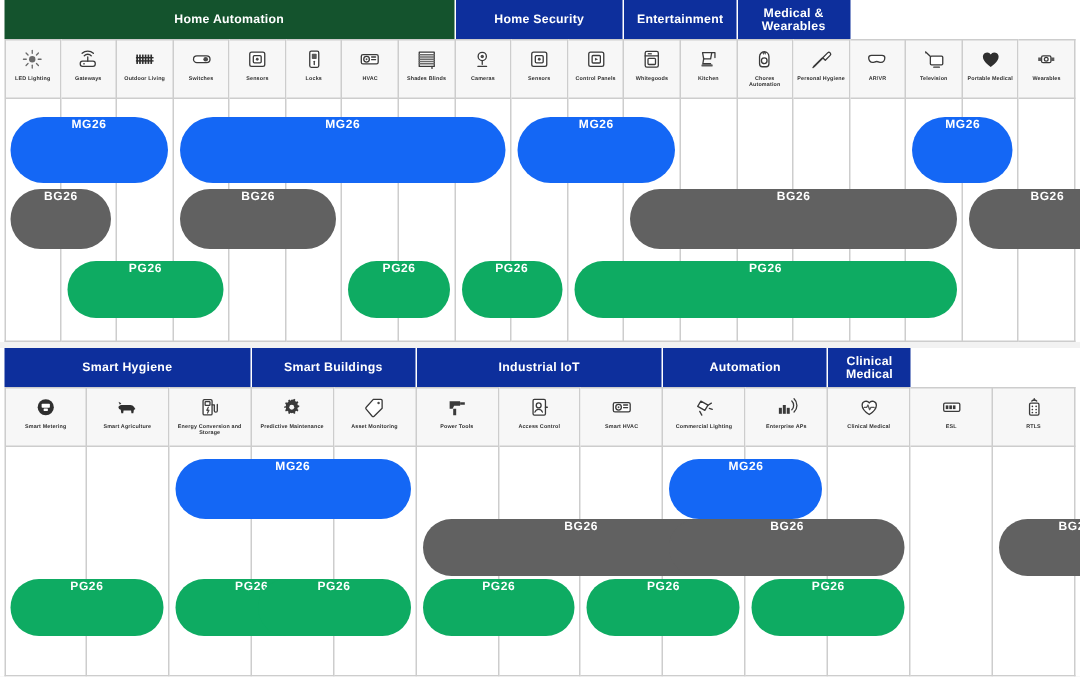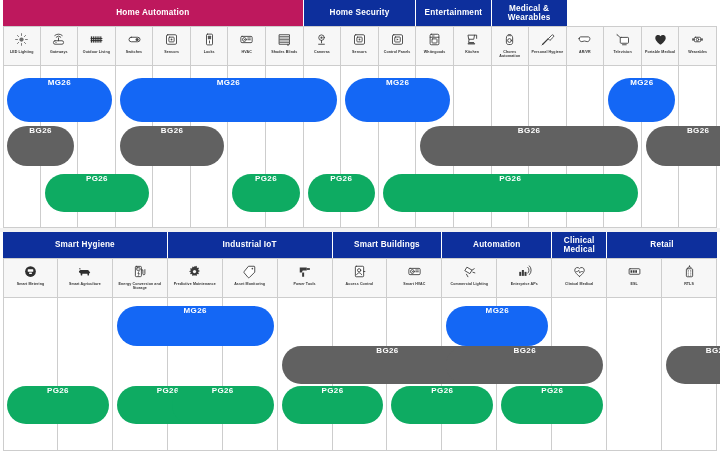--- a/index.html
+++ b/index.html
@@ -58,21 +58,21 @@
   .pill.mg{background:#1467f5;}
   .pill.bg{background:#616161;}
   .pill.pg{background:#0eab62;}
 </style>
 </head>
 <body>
 
 <div class="board">
   <div class="section sec-top">
     <div class="grouprow">
-        <div class="group" style="width: 42.1053%; background: #be185d;">
+        <div class="group" style="width: 42.1053%; background: #14532d;">
           <span>Home Automation</span>
         </div>
         <div class="group" style="width: 15.7895%; background: rgb(13, 47, 156);">
           <span>Home Security</span>
         </div>
         <div class="group" style="width: 10.5263%; background: rgb(13, 47, 156);">
           <span>Entertainment</span>
         </div>
         <div class="group" style="width: 10.5263%; background: rgb(13, 47, 156);">
           <span>Medical &amp; Wearables</span>
@@ -353,34 +353,31 @@
     </div>
   </div>
 
   <div class="sec-gap"></div>
 
   <div class="section sec-bot">
     <div class="grouprow">
         <div class="group" style="width: 23.0769%; background: rgb(13, 47, 156);">
           <span>Smart Hygiene</span>
         </div>
+        <div class="group" style="width: 15.3846%; background: rgb(13, 47, 156);">
+          <span>Smart Buildings</span>
+        </div>
         <div class="group" style="width: 23.0769%; background: rgb(13, 47, 156);">
           <span>Industrial IoT</span>
         </div>
         <div class="group" style="width: 15.3846%; background: rgb(13, 47, 156);">
-          <span>Smart Buildings</span>
-        </div>
-        <div class="group" style="width: 15.3846%; background: rgb(13, 47, 156);">
           <span>Automation</span>
         </div>
         <div class="group" style="width: 7.69231%; background: rgb(13, 47, 156);">
           <span>Clinical Medical</span>
-        </div>
-        <div class="group" style="width: 15.3846%; background: rgb(13, 47, 156);">
-          <span>Retail</span>
         </div>
       </div>
     <div class="iconrow">
         <div class="iconcell" style="width: 7.69231%;">
           <span class="ico">
             <svg viewBox="0 0 24 24" width="15" height="15" fill="none" stroke="#3a3a3a" stroke-width="1.4" stroke-linecap="round" stroke-linejoin="round">
               <circle cx="12" cy="12" r="8.6" fill="#2f2f2f" stroke="none"></circle>
               <rect x="7.6" y="8.2" width="8.8" height="4.2" rx=".8" fill="#fff" stroke="none"></rect>
               <rect x="9.8" y="13.4" width="4.4" height="2.6" rx=".6" fill="#fff" stroke="none"></rect>
             </svg>

